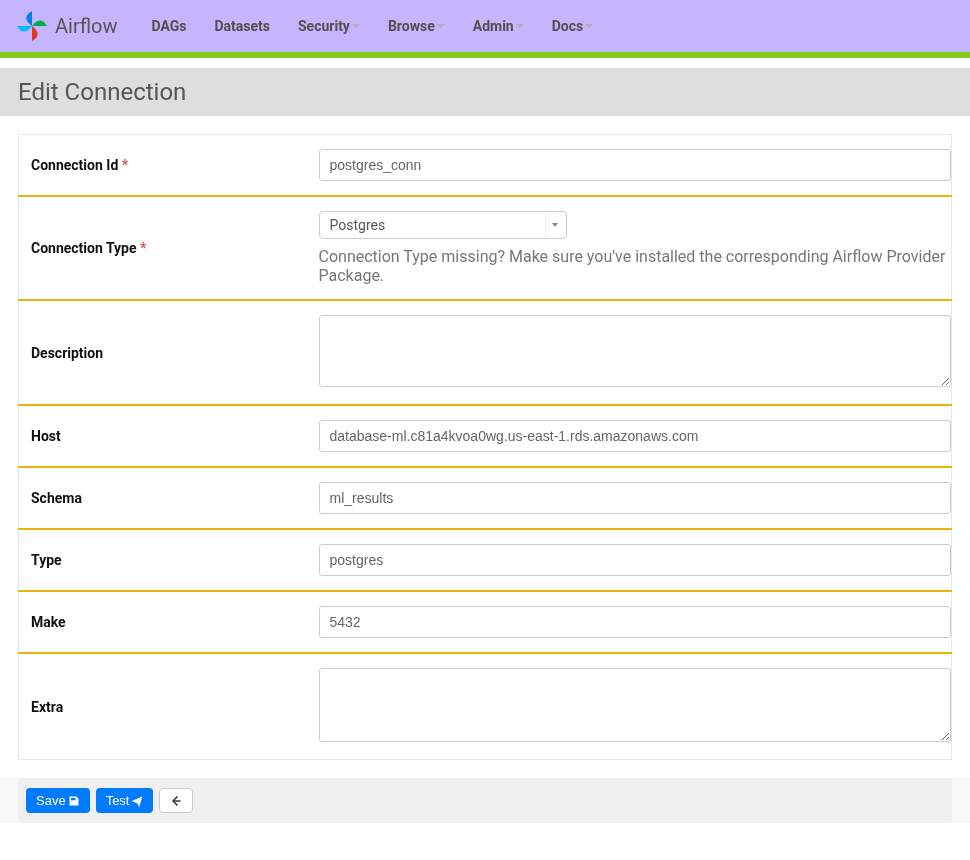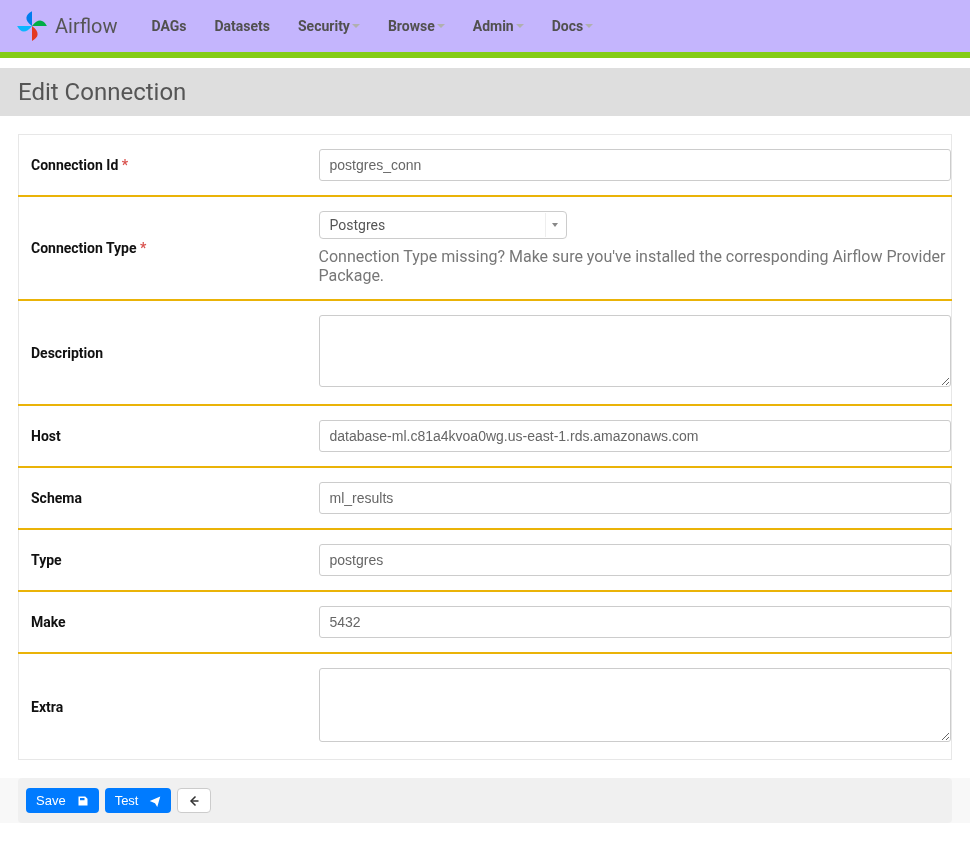--- a/index.html
+++ b/index.html
@@ -156,21 +156,21 @@
       gap: 6px;
     }
     .btn {
       border: none;
       border-radius: 4px;
       padding: 5px 10px;
       font-size: 13px;
       cursor: pointer;
       display: inline-flex;
       align-items: center;
-      gap: 11px;
+      gap: 2px;
     }
     .btn-primary {
       background: #007bff;
       color: #fff;
     }
     .btn-default {
       background: #fff;
       color: #444;
       border: 1px solid #ccc;
     }

